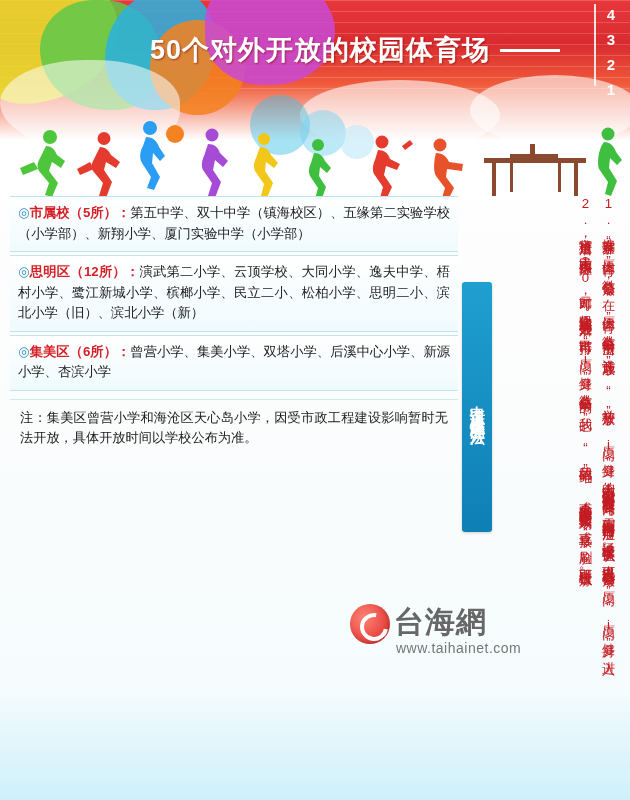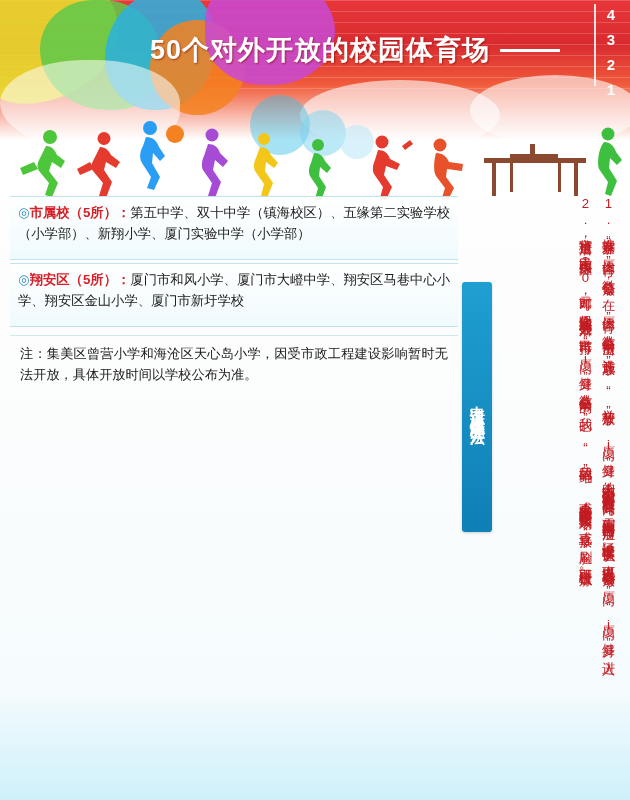--- a/index.html
+++ b/index.html
@@ -59,21 +59,21 @@
   .silhouettes{position:absolute;left:0;top:96px;width:630px;height:104px;}
   .fig{position:absolute;bottom:0;}
 
   
   .left-col{
     position:absolute;left:10px;top:196px;width:448px;
   }
   .entry{
     position:relative;
     margin-bottom:3px;
-    padding:6px 8px 15px 8px;
+    padding:6px 8px 7px 8px;
     border-top:1px solid #bfe3ef;
     border-bottom:1px solid #bfe3ef;
     background:linear-gradient(180deg,rgba(255,255,255,.9),rgba(238,250,253,.9));
   }
   .entry p{
     margin:0;
     font-size:13.3px;
     line-height:20.5px;
     color:#1a1a1a;
     text-align:justify;
@@ -244,38 +244,46 @@
       </svg>
     </div>
   </div>
 
   <div class="left-col">
 
     <div class="entry">
       <p><span class="bullet">◎</span><span class="dist">市属校（5所）：</span><span>第五中学、双十中学（镇海校区）、五缘第二实验学校（小学部）、新翔小学、厦门实验中学（小学部）</span></p>
     </div>
 
-
-
-
-
-
     <div class="entry">
-      <p><span class="bullet">◎</span><span class="dist">翔安区（5所）：</span><span>厦门市和风小学、厦门市大嶝中学、翔安区马巷中心小学、翔安区金山小学、厦门市新圩学校</span></p>
-    </div>
+      <p><span class="bullet">◎</span><span class="dist">思明区（12所）：</span><span>演武第二小学、云顶学校、大同小学、逸夫中学、梧村小学、鹭江新城小学、槟榔小学、民立二小、松柏小学、思明二小、滨北小学（旧）、滨北小学（新）</span></p>
+    </div>
+
+
+    <div class="entry">
+      <p><span class="bullet">◎</span><span class="dist">集美区（6所）：</span><span>曾营小学、集美小学、双塔小学、后溪中心小学、新源小学、杏滨小学</span></p>
+    </div>
+
+
+
 
     <div class="note">注：集美区曾营小学和海沧区天心岛小学，因受市政工程建设影响暂时无法开放，具体开放时间以学校公布为准。</div>
   </div>
 
   <div class="vlabel">
     <span>申请入校锻炼的方法</span>
   </div>
 
   <div class="right-col">
     <div class="rc-inner">
       <p>1.搜索并登录“厦门体育”微信公众号，在“厦门体育”微信公众号中点击“设施开放”－“学校开放”“厦门i健身”的个人中心绑定个人的厦门账号（若没有厦门账号，需到厦门官网进行注册，通过中级实名认证）。也可以通过微信公众号“厦门”“厦门i健身”进入。</p>
       <p>2.审核通过后，市民购买保险（10元即可），保险购买成功并生效后，市民可持“厦门i健身”微信公众号中的“我的”－“我的二维码”，或个人身份证到学校保安处核验入场，或直接“刷脸”即可进校锻炼。</p>
     </div>
   </div>
 
+  <div class="wm">
+    <div class="wm-logo"></div>
+    <div class="wm-text">台海網</div>
+    <div class="wm-url">www.taihainet.com</div>
+  </div>
 
   <div class="footer-tint"></div>
 </div>
 
 </body></html>

